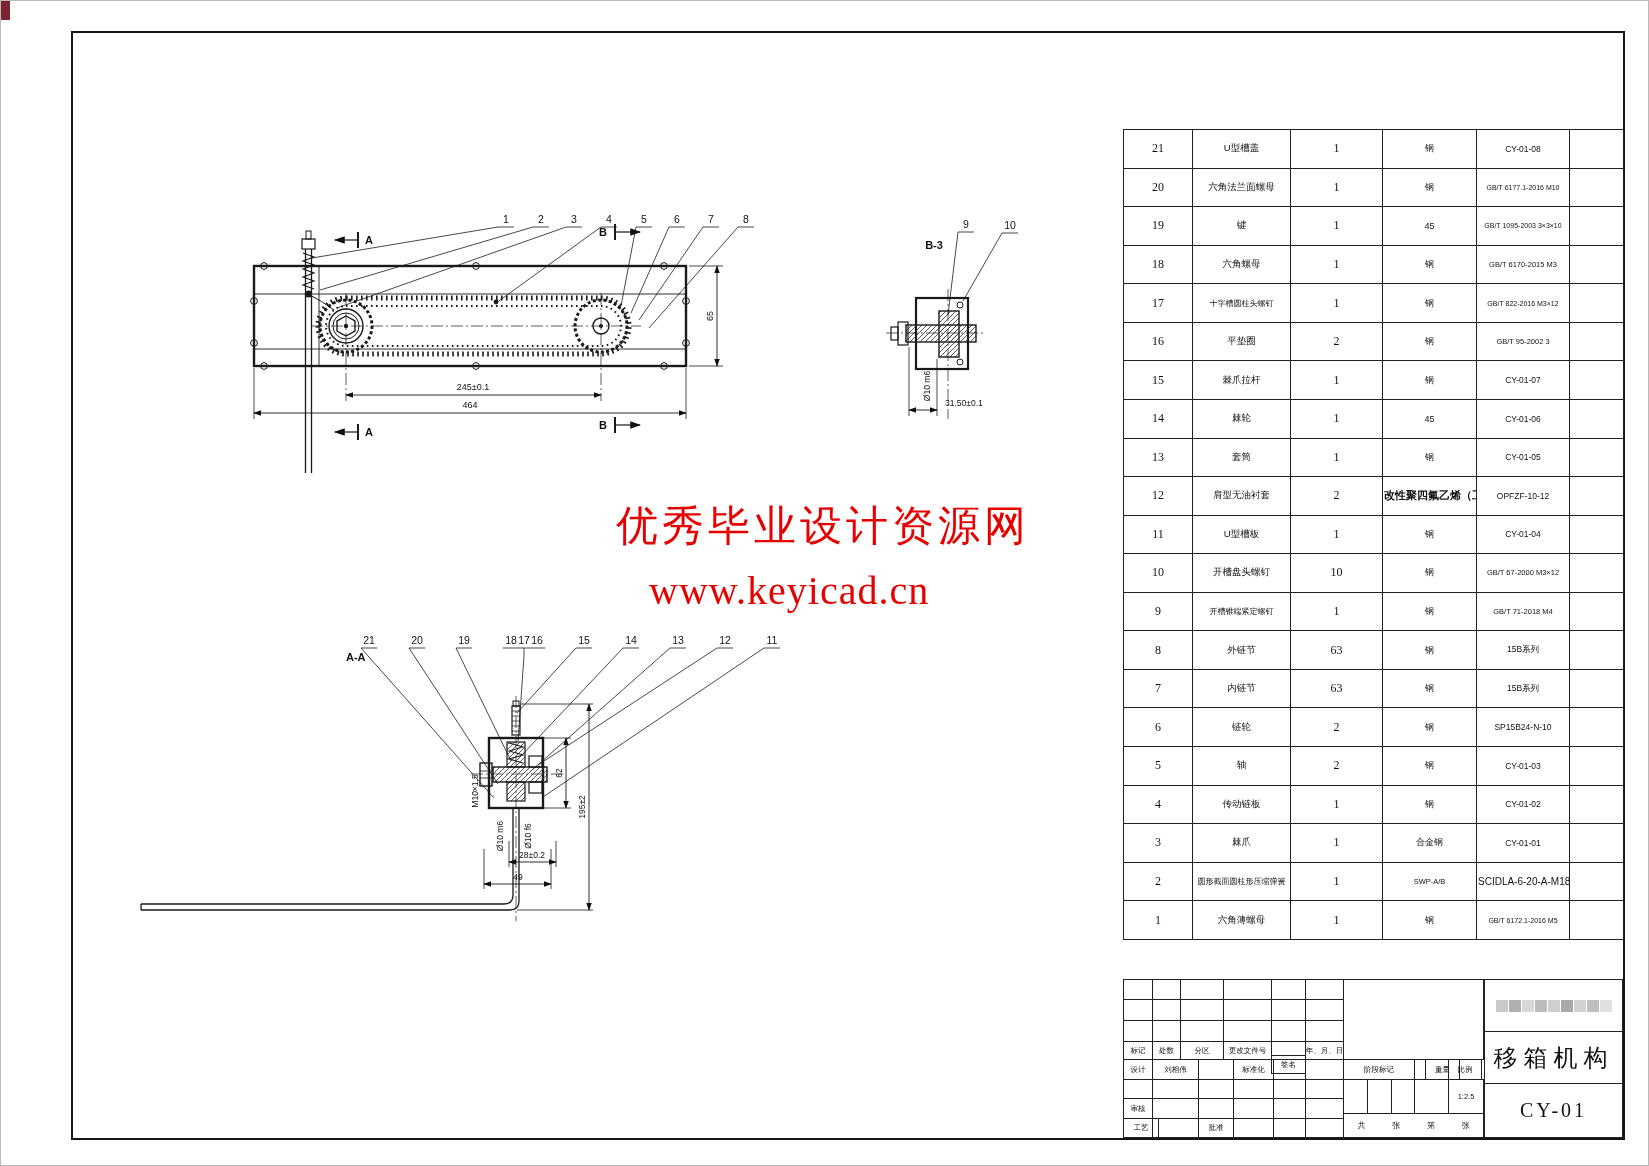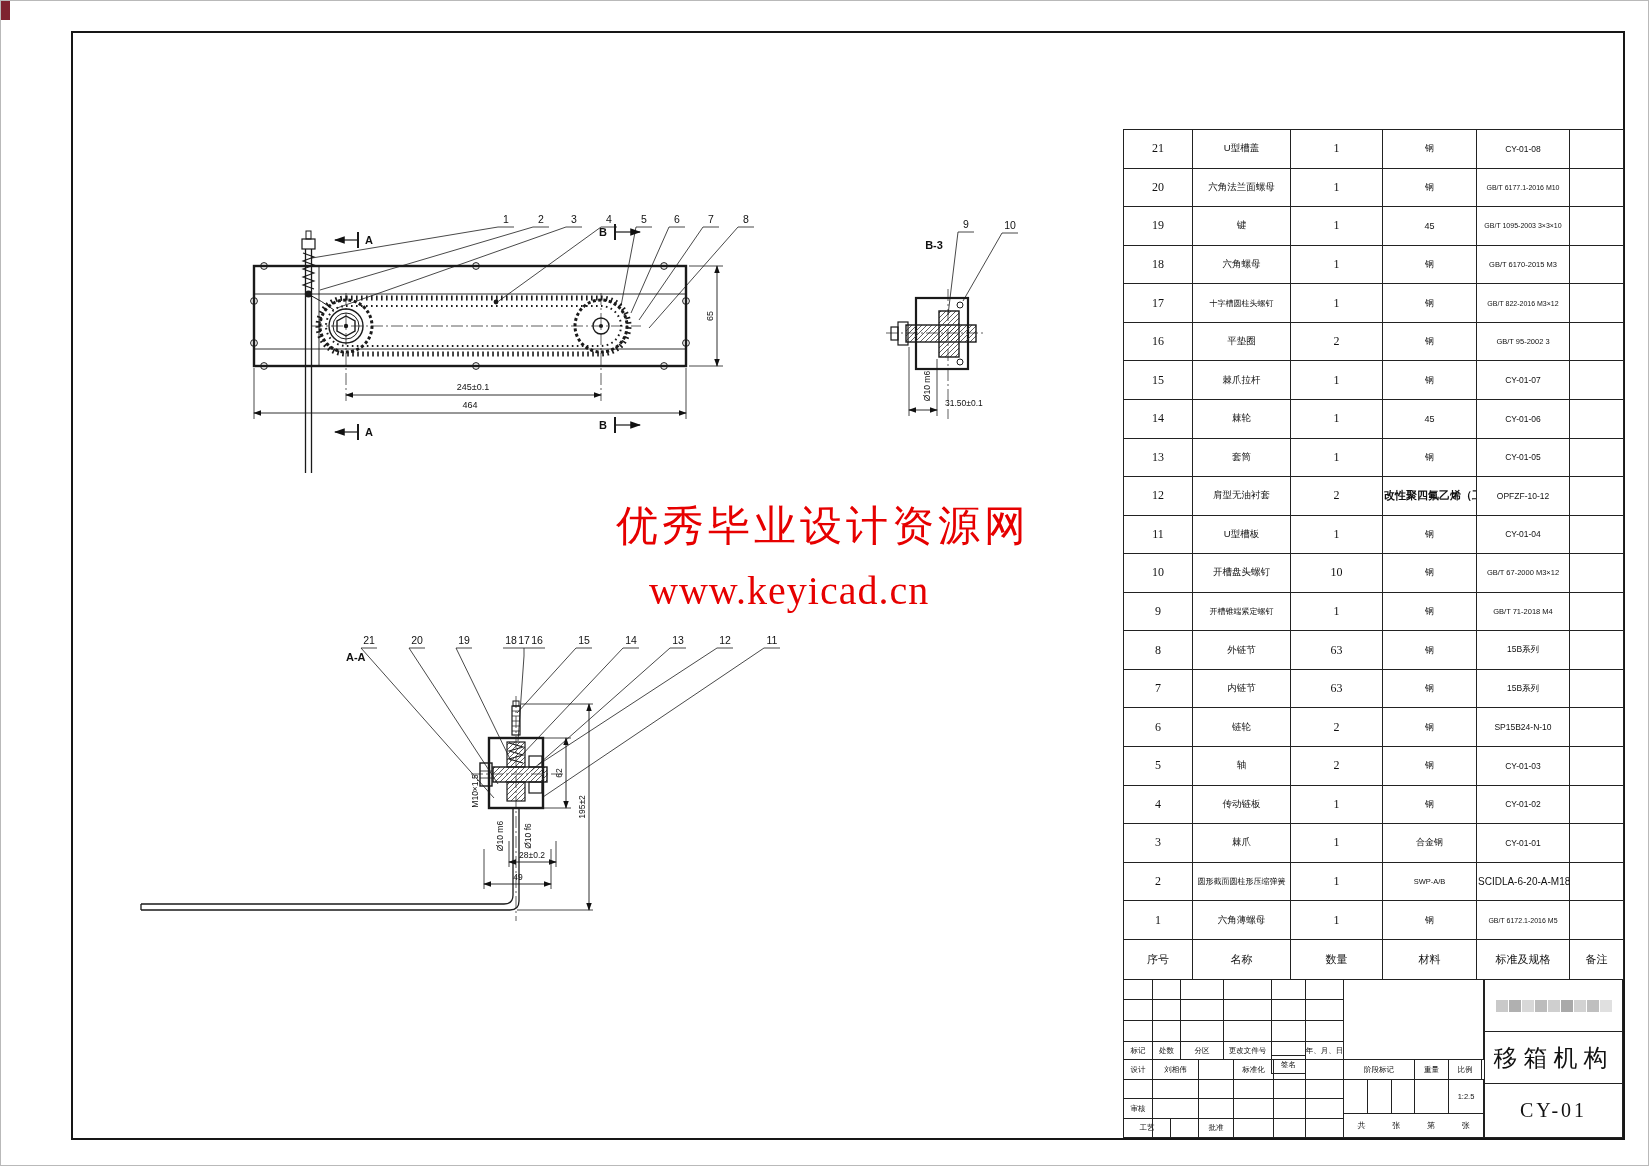--- a/index.html
+++ b/index.html
@@ -399,28 +399,20 @@
           <td class="note"></td>
         </tr>
         <tr>
           <td class="no">1</td>
           <td class="nm">六角薄螺母</td>
           <td class="qty">1</td>
           <td class="mat">钢</td>
           <td class="spec" style="font-size: 7px;">GB/T 6172.1-2016 M5</td>
           <td class="note"></td>
         </tr>
-        <tr class="hdr">
-          <td>序号</td>
-          <td>名称</td>
-          <td>数量</td>
-          <td>材料</td>
-          <td>标准及规格</td>
-          <td>备注</td>
-        </tr>
       </tbody>
   </table>
 
   <div id="titleblock">
 
     <div class="tbc" style="left:0;top:0;width:30px;height:21px"></div>
     <div class="tbc" style="left:29px;top:0;width:29px;height:21px"></div>
     <div class="tbc" style="left:57px;top:0;width:44px;height:21px"></div>
     <div class="tbc" style="left:100px;top:0;width:49px;height:21px"></div>
     <div class="tbc" style="left:148px;top:0;width:35px;height:21px"></div>
@@ -459,30 +451,30 @@
     <div class="tbc" style="left:150px;top:100px;width:33px;height:20px"></div>
     <div class="tbc" style="left:182px;top:100px;width:39px;height:20px"></div>
 
     <div class="tbc" style="left:0;top:119px;width:30px;height:21px">审核</div>
     <div class="tbc" style="left:29px;top:119px;width:47px;height:21px"></div>
     <div class="tbc" style="left:75px;top:119px;width:36px;height:21px"></div>
     <div class="tbc" style="left:110px;top:119px;width:41px;height:21px"></div>
     <div class="tbc" style="left:150px;top:119px;width:33px;height:21px"></div>
     <div class="tbc" style="left:182px;top:119px;width:39px;height:21px"></div>
 
-    <div class="tbc" style="left:0;top:139px;width:48px;height:20px">工艺</div>
+    <div class="tbc" style="left:0;top:139px;width:36px;height:20px">工艺</div>
     <div class="tbc" style="left:29px;top:139px;width:47px;height:20px"></div>
     <div class="tbc" style="left:75px;top:139px;width:36px;height:20px">批准</div>
     <div class="tbc" style="left:110px;top:139px;width:41px;height:20px"></div>
     <div class="tbc" style="left:150px;top:139px;width:33px;height:20px"></div>
     <div class="tbc" style="left:182px;top:139px;width:39px;height:20px"></div>
 
     <div class="tbc" style="left:220px;top:0;width:141px;height:81px"></div>
     <div class="tbc" style="left:220px;top:80px;width:72px;height:21px">阶段标记</div>
-    <div class="tbc" style="left:291px;top:80px;width:35px;height:21px">重量</div>
+    <div class="tbc" style="left:302px;top:80px;width:35px;height:21px">重量</div>
     <div class="tbc" style="left:325px;top:80px;width:34px;height:21px">比例</div>
     <div class="tbc" style="left:220px;top:100px;width:25px;height:35px"></div>
     <div class="tbc" style="left:244px;top:100px;width:25px;height:35px"></div>
     <div class="tbc" style="left:268px;top:100px;width:24px;height:35px"></div>
     <div class="tbc" style="left:291px;top:100px;width:35px;height:35px"></div>
     <div class="tbc" style="left:325px;top:100px;width:36px;height:35px">1:2.5</div>
     <div class="tbc" id="sheet-row" style="left:220px;top:134px;width:141px;height:25px;justify-content:space-around">
       <span>共</span>
       <span>张</span>
       <span>第</span>

